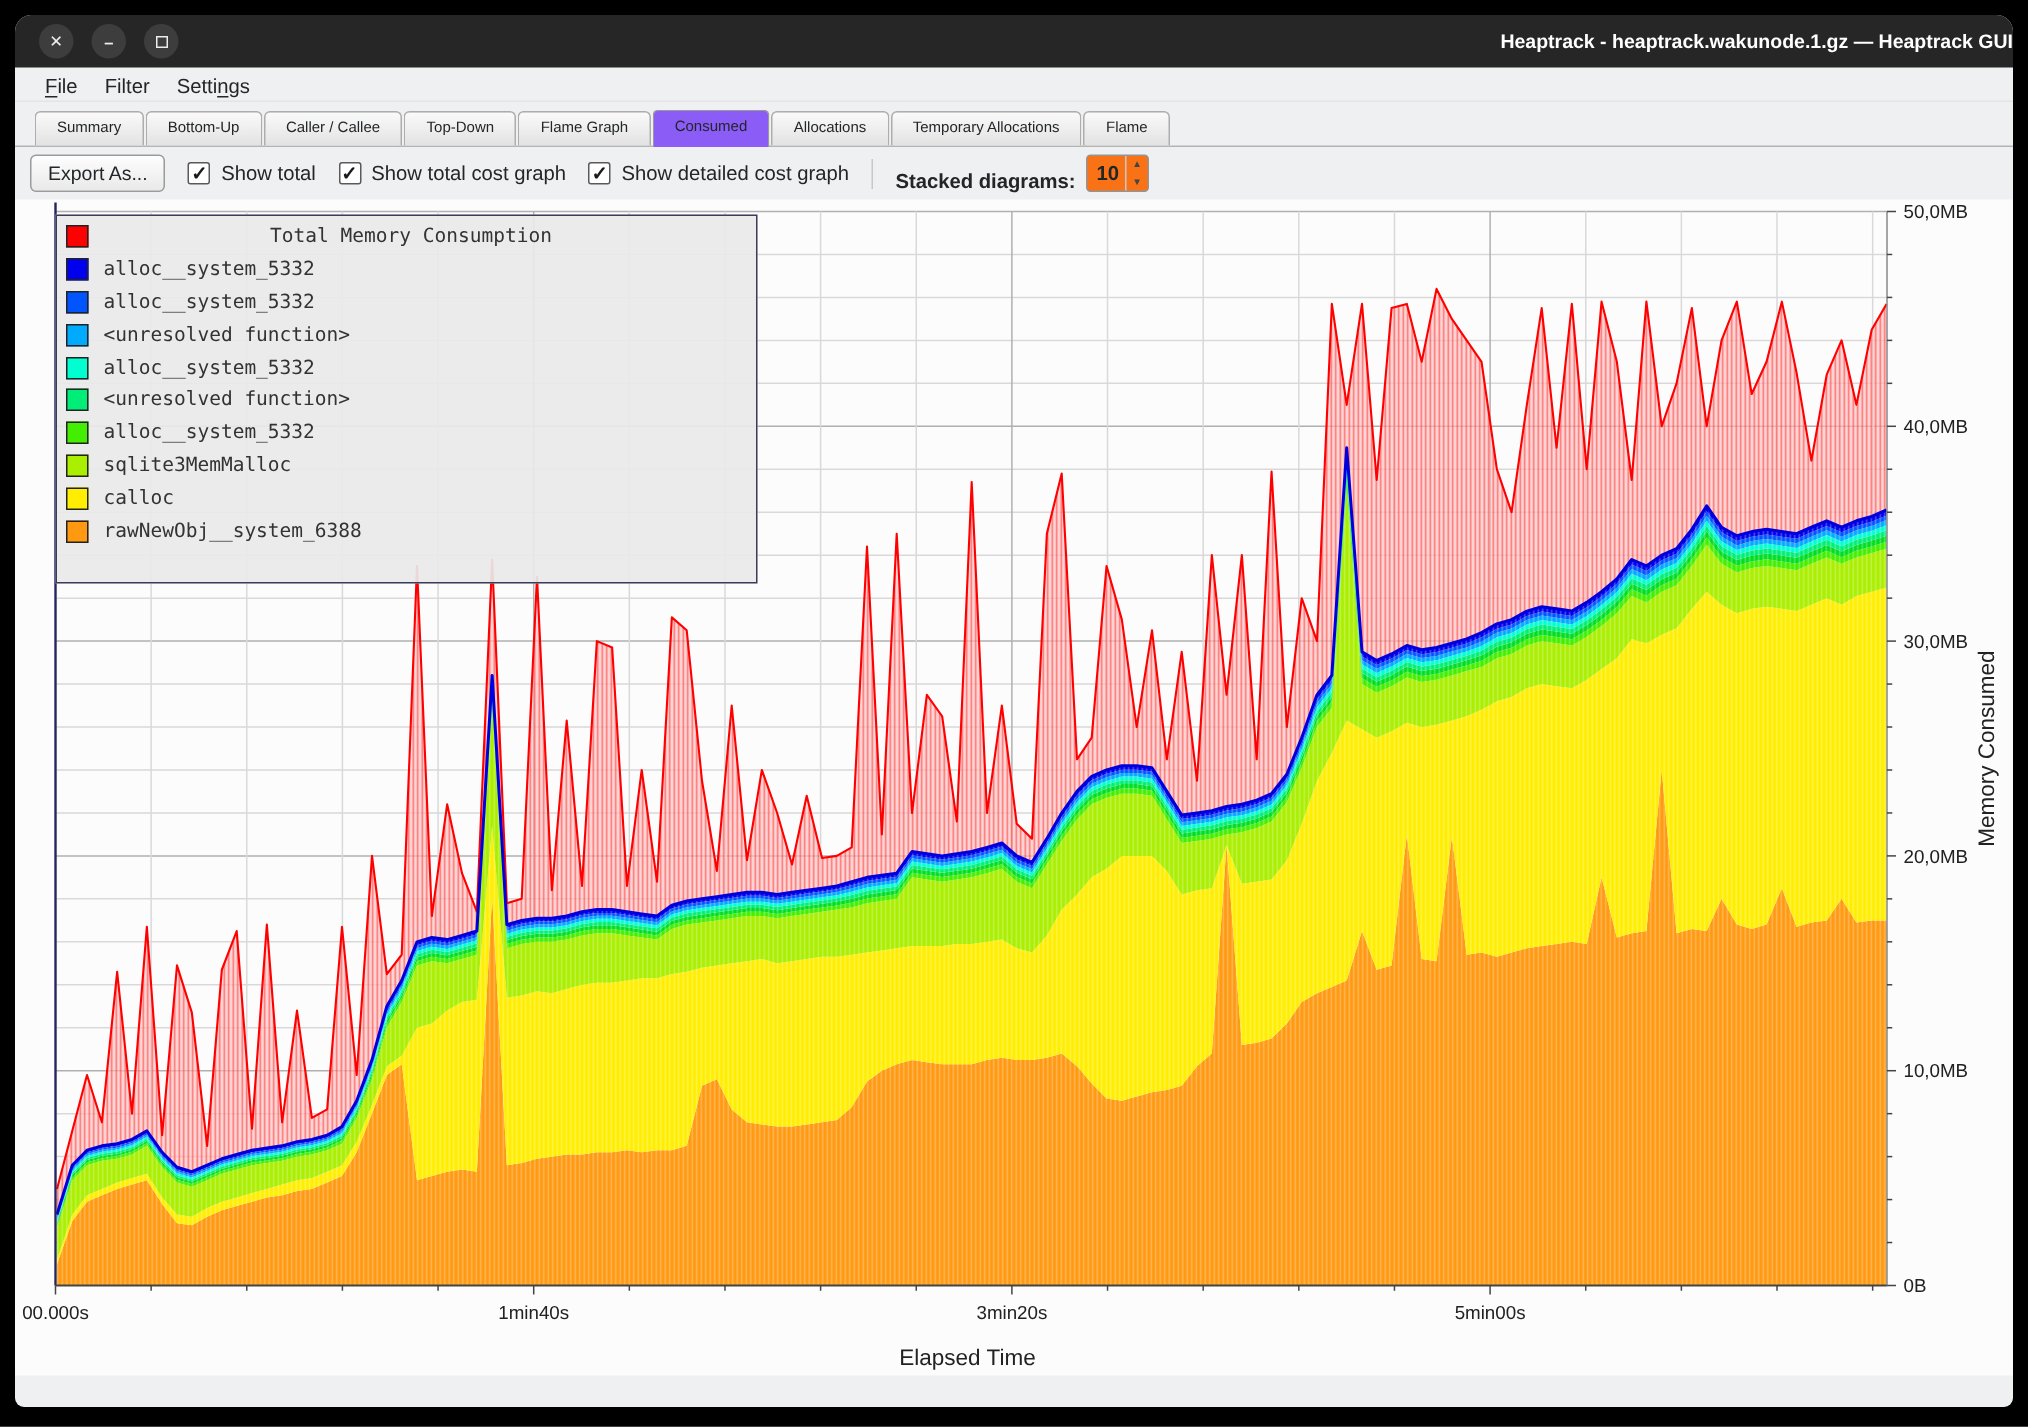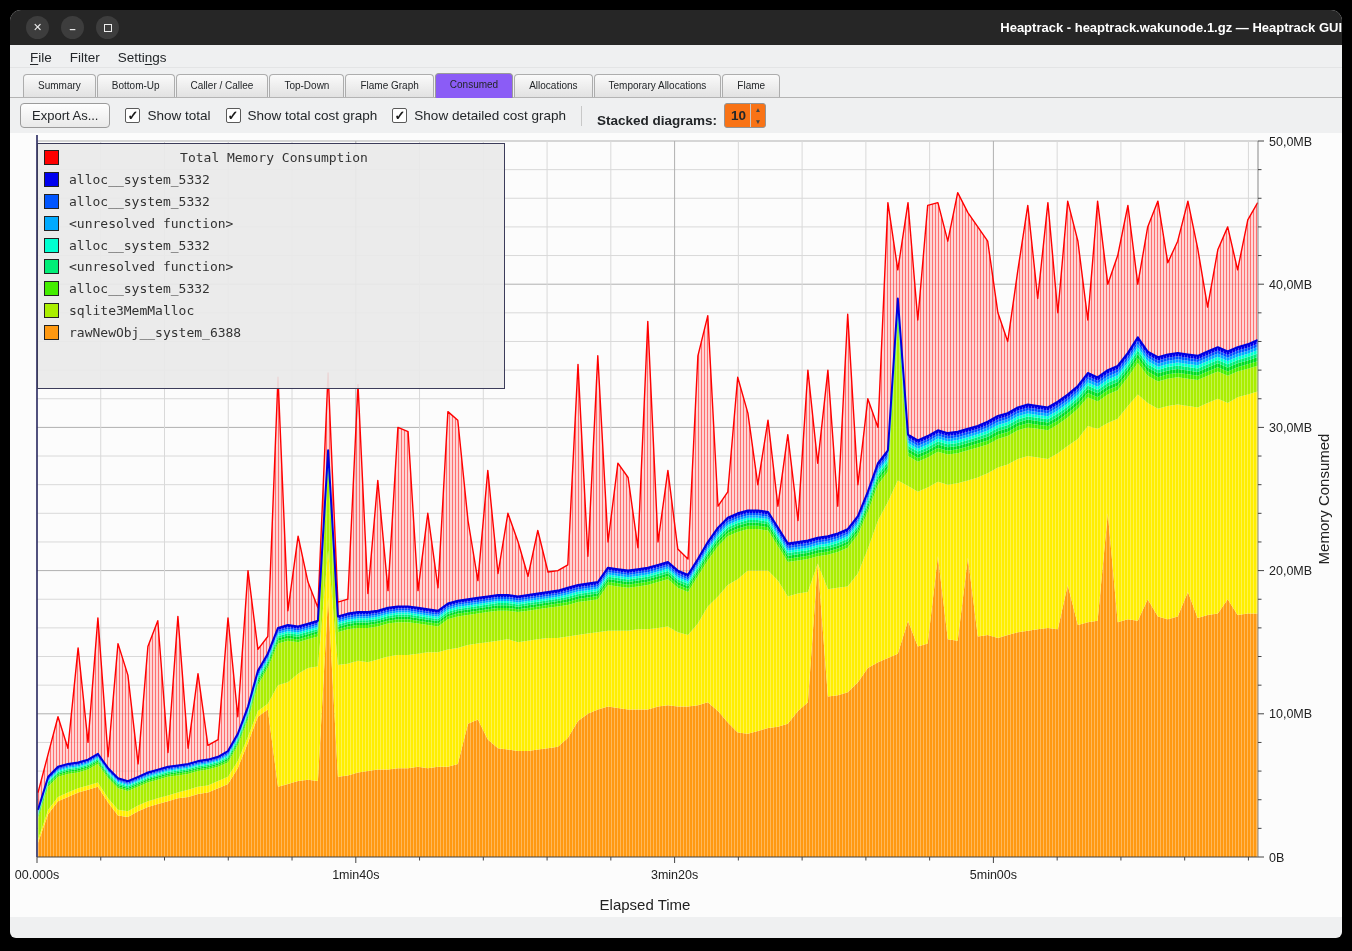--- a/index.html
+++ b/index.html
@@ -273,19 +273,23 @@
         </div>
         <div class="lrow">
           <span class="lswatch" style="background: rgb(68, 238, 0);"></span>
           <span class="ltext">alloc__system_5332</span>
         </div>
         <div class="lrow">
           <span class="lswatch" style="background: rgb(170, 238, 0);"></span>
           <span class="ltext">sqlite3MemMalloc</span>
         </div>
         <div class="lrow">
+          <span class="lswatch" style="background: rgb(255, 238, 0);"></span>
+          <span class="ltext">calloc</span>
+        </div>
+        <div class="lrow">
           <span class="lswatch" style="background: rgb(255, 153, 17);"></span>
           <span class="ltext">rawNewObj__system_6388</span>
         </div>
       </div>
     
   </div>
 </div>
 
 </body></html>

